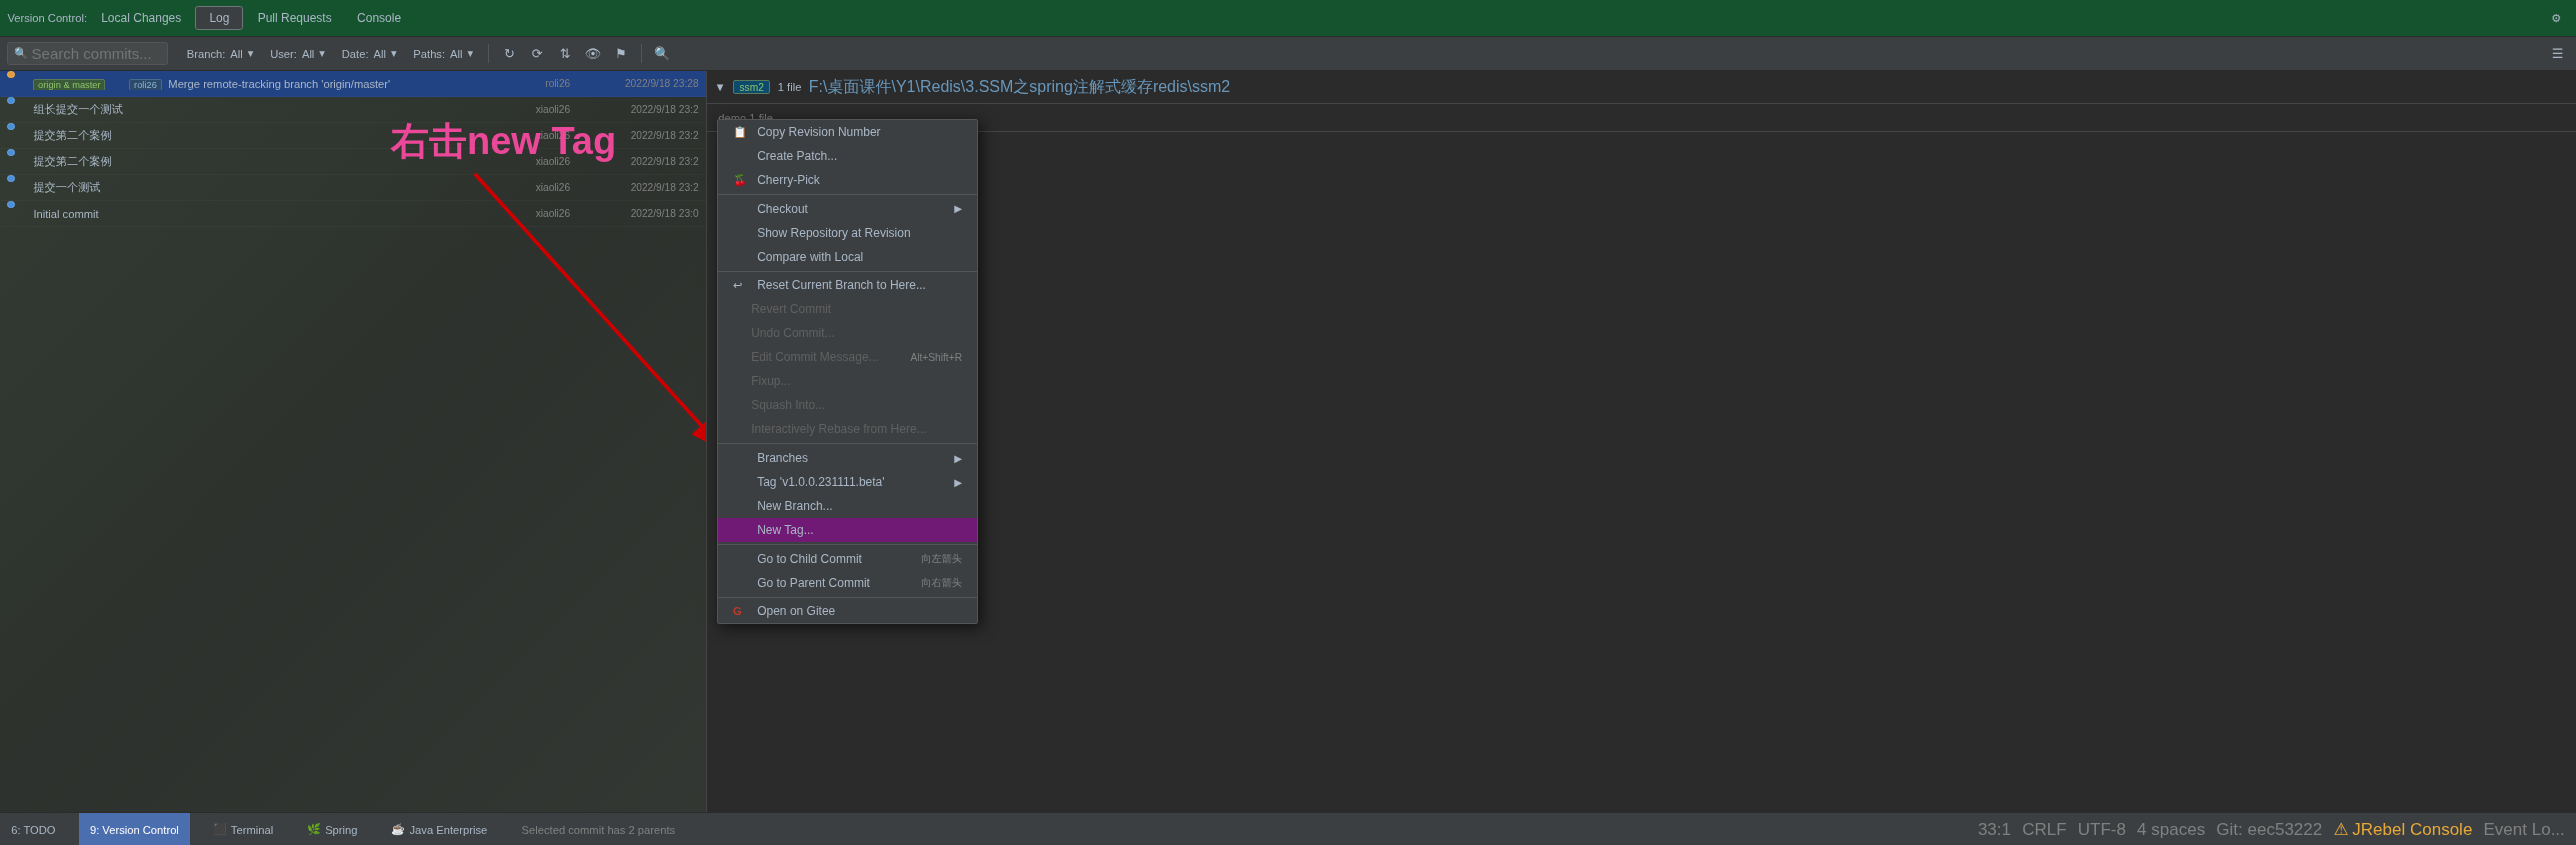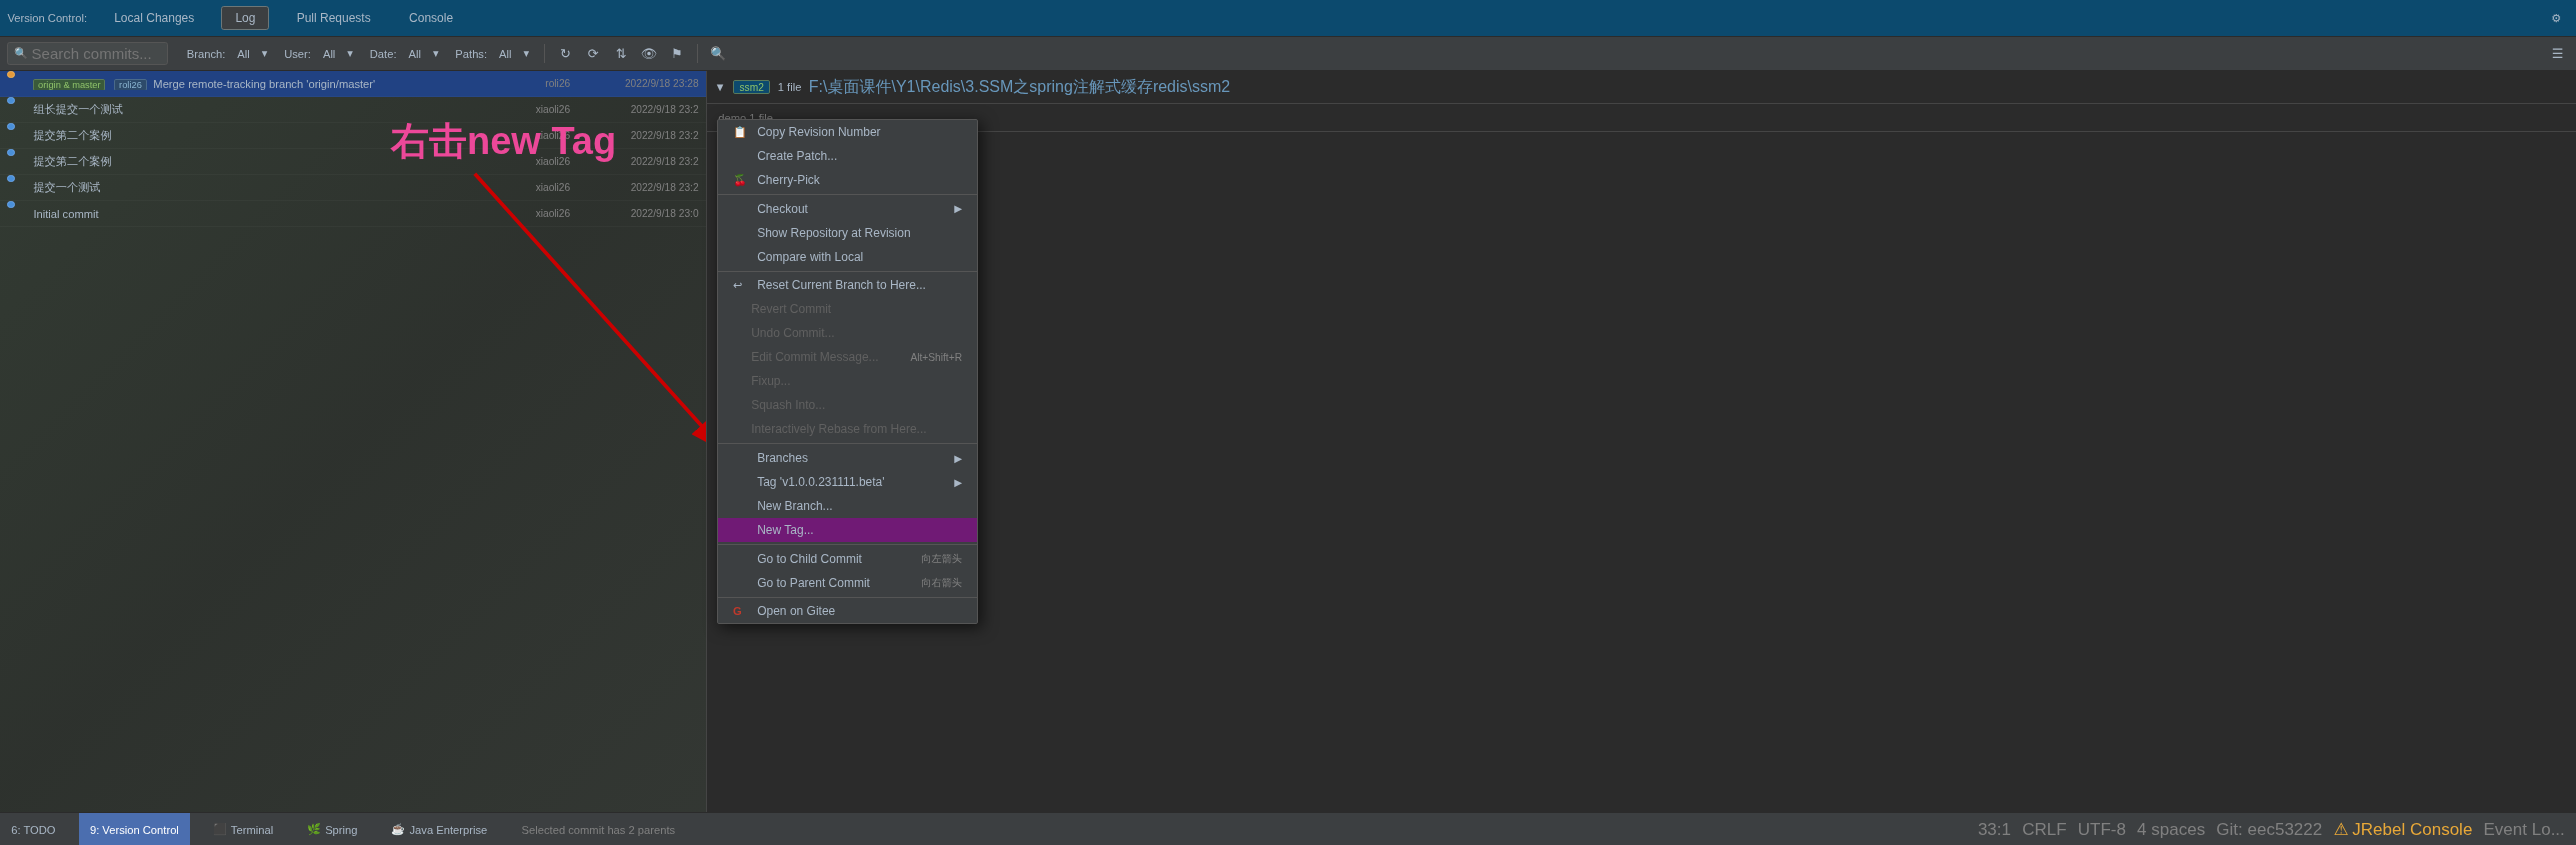--- a/index.html
+++ b/index.html
@@ -11,25 +11,25 @@
       width: 2576px;
       height: 846px;
       overflow: hidden;
       position: relative;
     }
 
     
     .tab-bar {
       display: flex;
       align-items: center;
-      background: #0c4a6e;
+      background: #14532d;
       height: 37px;
       border-bottom: 0.9px solid #2b2b2b;
       padding: 0 7.4px;
-      gap: 16px;
+      gap: 3px;
     }
     .tab-item {
       padding: 5.6px 11.2px;
       color: #a9b7c6;
       cursor: pointer;
       font-size: 12px;
       border-radius: 2.8px;
     }
     .tab-item.active {
       color: #a9b7c6;
@@ -51,21 +51,21 @@
       align-items: center;
       background: #3c3f41;
       height: 34px;
       border-bottom: 0.9px solid #2b2b2b;
       padding: 0 7.4px;
       gap: 5.6px;
     }
     .toolbar-dropdown {
       display: flex;
       align-items: center;
-      gap: 12px;
+      gap: 5px;
       padding: 1.9px 5.6px;
       cursor: pointer;
       font-size: 11.2px;
       color: #a9b7c6;
     }
     .toolbar-separator { width: 0.9px; height: 18.6px; background: #555; margin: 0 3.7px; }
     .toolbar-btn {
       width: 22.3px; height: 22.3px;
       display: flex; align-items: center; justify-content: center;
       cursor: pointer; border-radius: 2.8px; color: #a9b7c6; font-size: 13px;
@@ -344,21 +344,21 @@
   <div class="commit-list-panel">
     <div class="bg-image-area"></div>
 
     <div class="commit-rows">
 
       <div class="commit-row selected">
         <div class="graph-area">
           <div class="commit-dot orange"></div>
         </div>
         <div class="commit-message">
-          <span style="color:#8ec26a; background:#3a5a3a; border:0.9px solid #5a7a5a; padding:0 3.7px; border-radius:1.9px; font-size:9.3px; margin-right:6px;">origin &amp; master</span>
+          <span style="color:#8ec26a; background:#3a5a3a; border:0.9px solid #5a7a5a; padding:0 3.7px; border-radius:1.9px; font-size:9.3px; margin-right:21px;">origin &amp; master</span>
           <span style="color:#8ab4d0; background:#2d4a6a; border:0.9px solid #4a6a8a; padding:0 3.7px; border-radius:1.9px; font-size:9.3px; margin-right:3.7px;">roli26</span>
           Merge remote-tracking branch 'origin/master'
         </div>
         <span class="commit-author">roli26</span>
         <span class="commit-date">2022/9/18 23:28</span>
       </div>
 
       <div class="commit-row">
         <div class="graph-area">
           <div class="commit-dot"></div>

